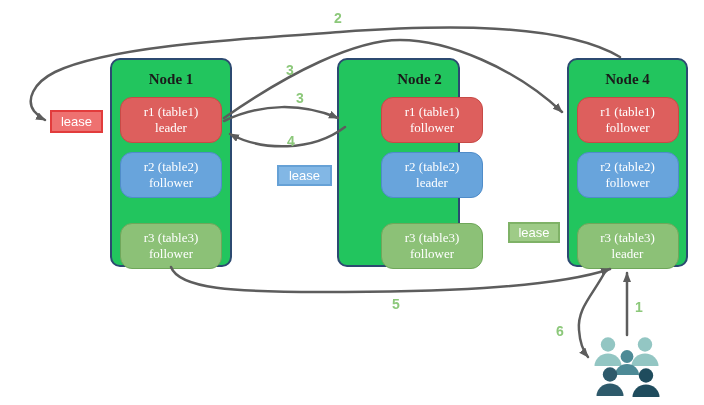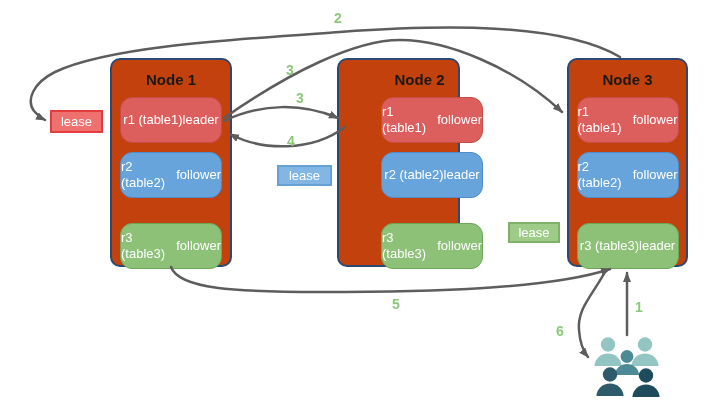--- a/index.html
+++ b/index.html
@@ -2,30 +2,30 @@
 <html><head>
 <meta charset="utf-8">
 <style>
   html,body{margin:0;padding:0;background:#ffffff;}
   .canvas{
     position:relative;width:704px;height:405px;background:#ffffff;overflow:hidden;
     font-family:"Liberation Sans", sans-serif;
   }
   .overlay{position:absolute;left:0;top:0;width:704px;height:405px;pointer-events:none;z-index:5;}
   .node{
-    position:absolute;top:58px;height:209px;background:#c2410c;
-    border:2px solid #2c4a71;border-radius:10px;box-sizing:border-box;z-index:2;
+    position:absolute;top:58px;height:209px;background:#22c55e;
+    border:2px solid #2c4a71;border-radius:10px;box-sizing:border-box;z-index:2;font-family:Liberation Serif, serif;
   }
   .node-title{
     text-align:center;font-weight:bold;font-size:15px;color:#1a1a1a;
     margin-top:11px;margin-bottom:9px;
   }
   .replica{
     width:102px;height:46px;margin:0 auto 9px auto;border-radius:12px;
-    display:flex;align-items:center;justify-content:center;
+    display:flex;flex-direction:column;align-items:center;justify-content:center;
     color:#ffffff;font-size:13px;line-height:1.25;box-sizing:border-box;
   }
   .replica.red{background:#dd5f5d;border:1.5px solid #c74a46;}
   .replica.blue{background:#68a4dc;border:1.5px solid #4f8cc9;}
   .replica.green{background:#8cc177;border:1.5px solid #6fa75a;margin-top:25px;}
   .lease{
     position:absolute;border-radius:0;color:#ffffff;font-size:13px;
     display:flex;align-items:center;justify-content:center;box-sizing:border-box;z-index:3;
   }
   .lease.red{background:#ee7170;border:2px solid #e23c3c;left:50px;top:110px;width:53px;height:23px;}
@@ -110,21 +110,21 @@
       <span>r2 (table2)</span>
       <span>leader</span>
     </div>
     <div class="replica green">
       <span>r3 (table3)</span>
       <span>follower</span>
     </div>
   </div>
 
   <div class="node" style="left:567px;width:121px;">
-    <div class="node-title">Node 3</div>
+    <div class="node-title">Node 4</div>
     <div class="replica red">
       <span>r1 (table1)</span>
       <span>follower</span>
     </div>
     <div class="replica blue">
       <span>r2 (table2)</span>
       <span>follower</span>
     </div>
     <div class="replica green">
       <span>r3 (table3)</span>

